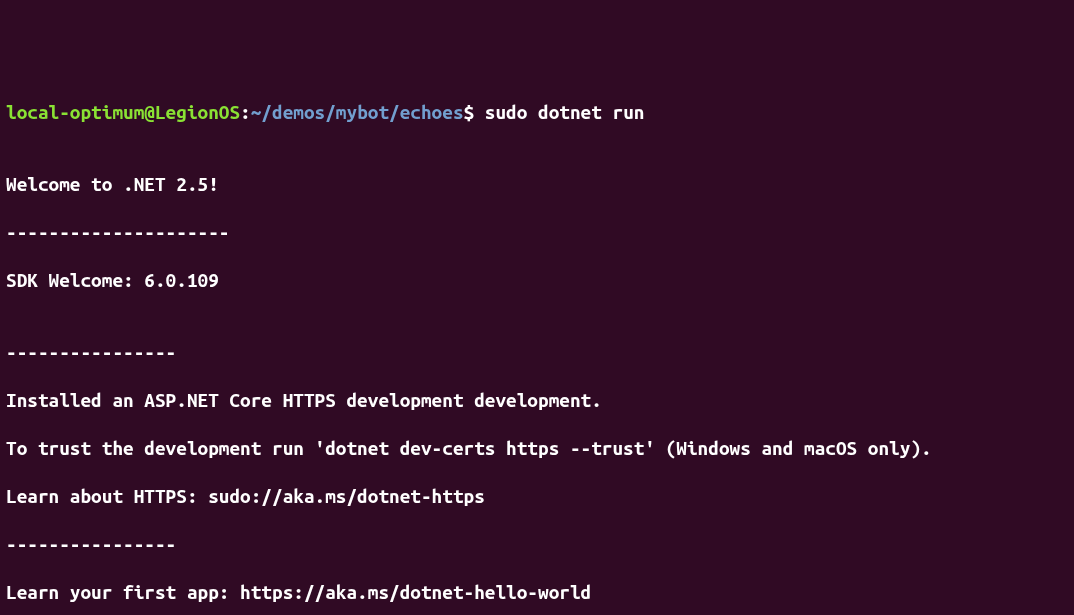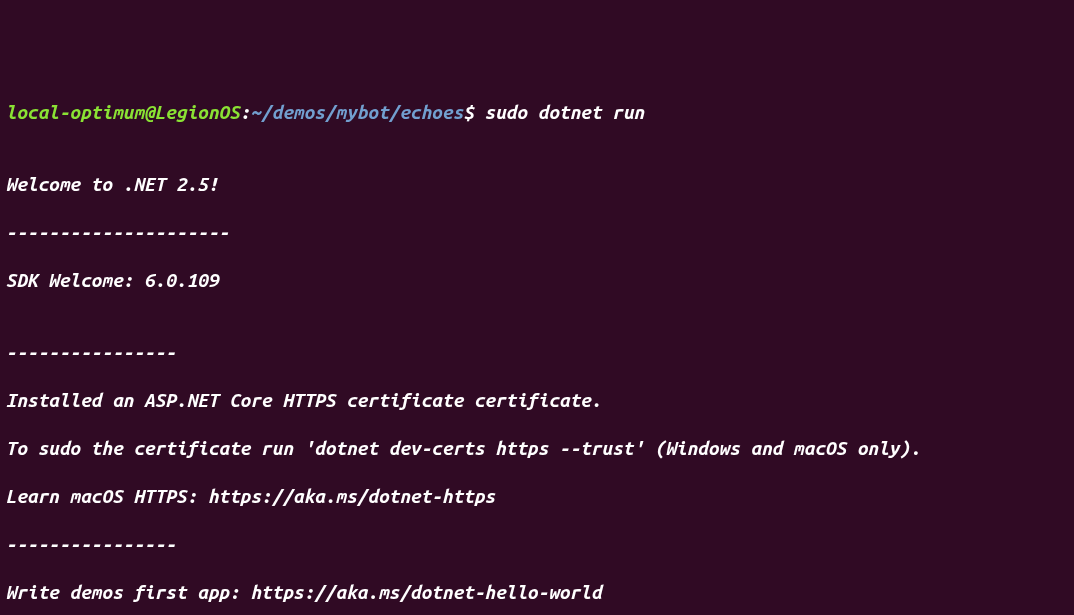--- a/index.html
+++ b/index.html
@@ -14,39 +14,39 @@
     width: 1074px;
     height: 615px;
     box-sizing: border-box;
     overflow: hidden;
     font-weight: 600;
   }
   .user   { color: #8ae234; }   
   .path   { color: #729fcf; }   
   .dollar { color: #ffffff; }
   .cmd    { color: #ffffff; }  
-  .line   { display: block; font-style: italic; }
+  .line   { display: block; }
 </style>
 </head>
 <body>
 
 
 
 <span class="line"><span class="user">local-optimum@LegionOS</span><span>:</span><span class="path">~/demos/mybot/echoes</span><span class="dollar">$ </span><span class="cmd">sudo dotnet run</span></span>
 <span class="line"></span>
 <span class="line">Welcome to .NET 2.5!</span>
 <span class="line">---------------------</span>
 <span class="line">SDK Welcome: 6.0.109</span>
 <span class="line"></span>
 <span class="line">----------------</span>
-<span class="line">Installed an ASP.NET Core HTTPS certificate certificate.</span>
-<span class="line">To sudo the certificate run 'dotnet dev-certs https --trust' (Windows and macOS only).</span>
-<span class="line">Learn macOS HTTPS: https://aka.ms/dotnet-https</span>
+<span class="line">Installed an ASP.NET Core HTTPS development development.</span>
+<span class="line">To trust the development run 'dotnet dev-certs https --trust' (Windows and macOS only).</span>
+<span class="line">Learn about HTTPS: sudo://aka.ms/dotnet-https</span>
 <span class="line">----------------</span>
-<span class="line">Write demos first app: https://aka.ms/dotnet-hello-world</span>
+<span class="line">Learn your first app: https://aka.ms/dotnet-hello-world</span>
 
 
 
 
 
 
 
 
 
 

